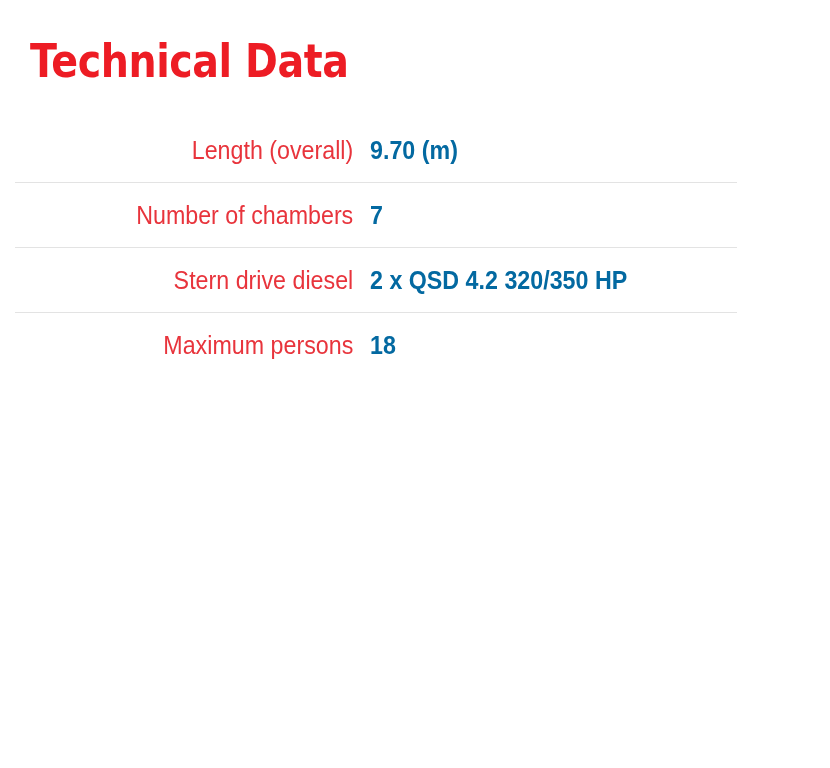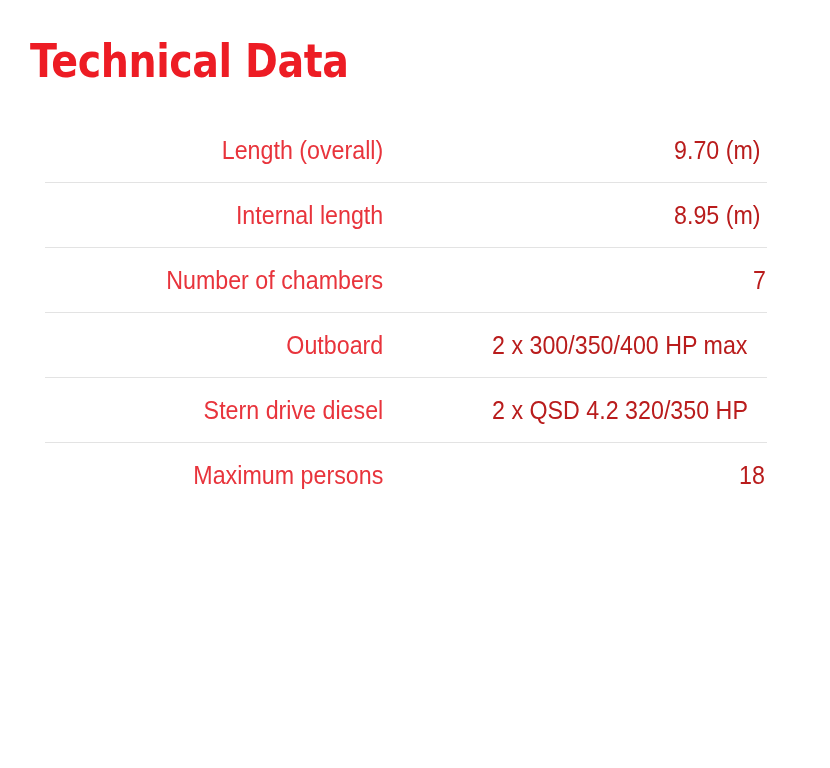--- a/index.html
+++ b/index.html
@@ -29,21 +29,21 @@
     font-weight: 700;
     color: #ed1c24;
     letter-spacing: -0.5px;
     line-height: 1;
     transform: scaleX(0.86);
     transform-origin: left center;
     white-space: nowrap;
   }
   .spec-table {
     position: absolute;
-    left: 45px;
+    left: 15px;
     top: 118px;
     width: 722px;
     border-collapse: collapse;
   }
   .spec-table tr {
     border-bottom: 1px solid #e3e3e3;
   }
   .spec-table tr:last-child {
     border-bottom: none;
     margin-top: 38px;
@@ -61,23 +61,24 @@
   .spec-label {
     width: 355px;
     text-align: right;
     color: #e8343c;
     padding-right: 18px;
     box-sizing: border-box;
     transform: scaleX(0.93);
     transform-origin: right center;
   }
   .spec-value {
-    text-align: right;
-    color: #b91c1c;
+    text-align: left;
+    color: #0369a1;
     padding-left: 0;
+    font-weight: bold;
   }
   .spec-value span {
     display: inline-block;
     transform: scaleX(0.93);
     transform-origin: left center;
   }
 </style>
 </head>
 <body>
 
@@ -85,30 +86,22 @@
 
   <div class="title">Technical Data</div>
 
   <table class="spec-table">
     <tbody>
       <tr>
         <td class="spec-label">Length (overall)</td>
         <td class="spec-value"><span>9.70 (m)</span></td>
       </tr>
       <tr>
-        <td class="spec-label">Internal length</td>
-        <td class="spec-value"><span>8.95 (m)</span></td>
-      </tr>
-      <tr>
         <td class="spec-label">Number of chambers</td>
         <td class="spec-value"><span>7</span></td>
-      </tr>
-      <tr>
-        <td class="spec-label">Outboard</td>
-        <td class="spec-value"><span>2 x 300/350/400 HP max</span></td>
       </tr>
       <tr>
         <td class="spec-label">Stern drive diesel</td>
         <td class="spec-value"><span>2 x QSD 4.2 320/350 HP</span></td>
       </tr>
       <tr>
         <td class="spec-label">Maximum persons</td>
         <td class="spec-value"><span>18</span></td>
       </tr>
     </tbody>

